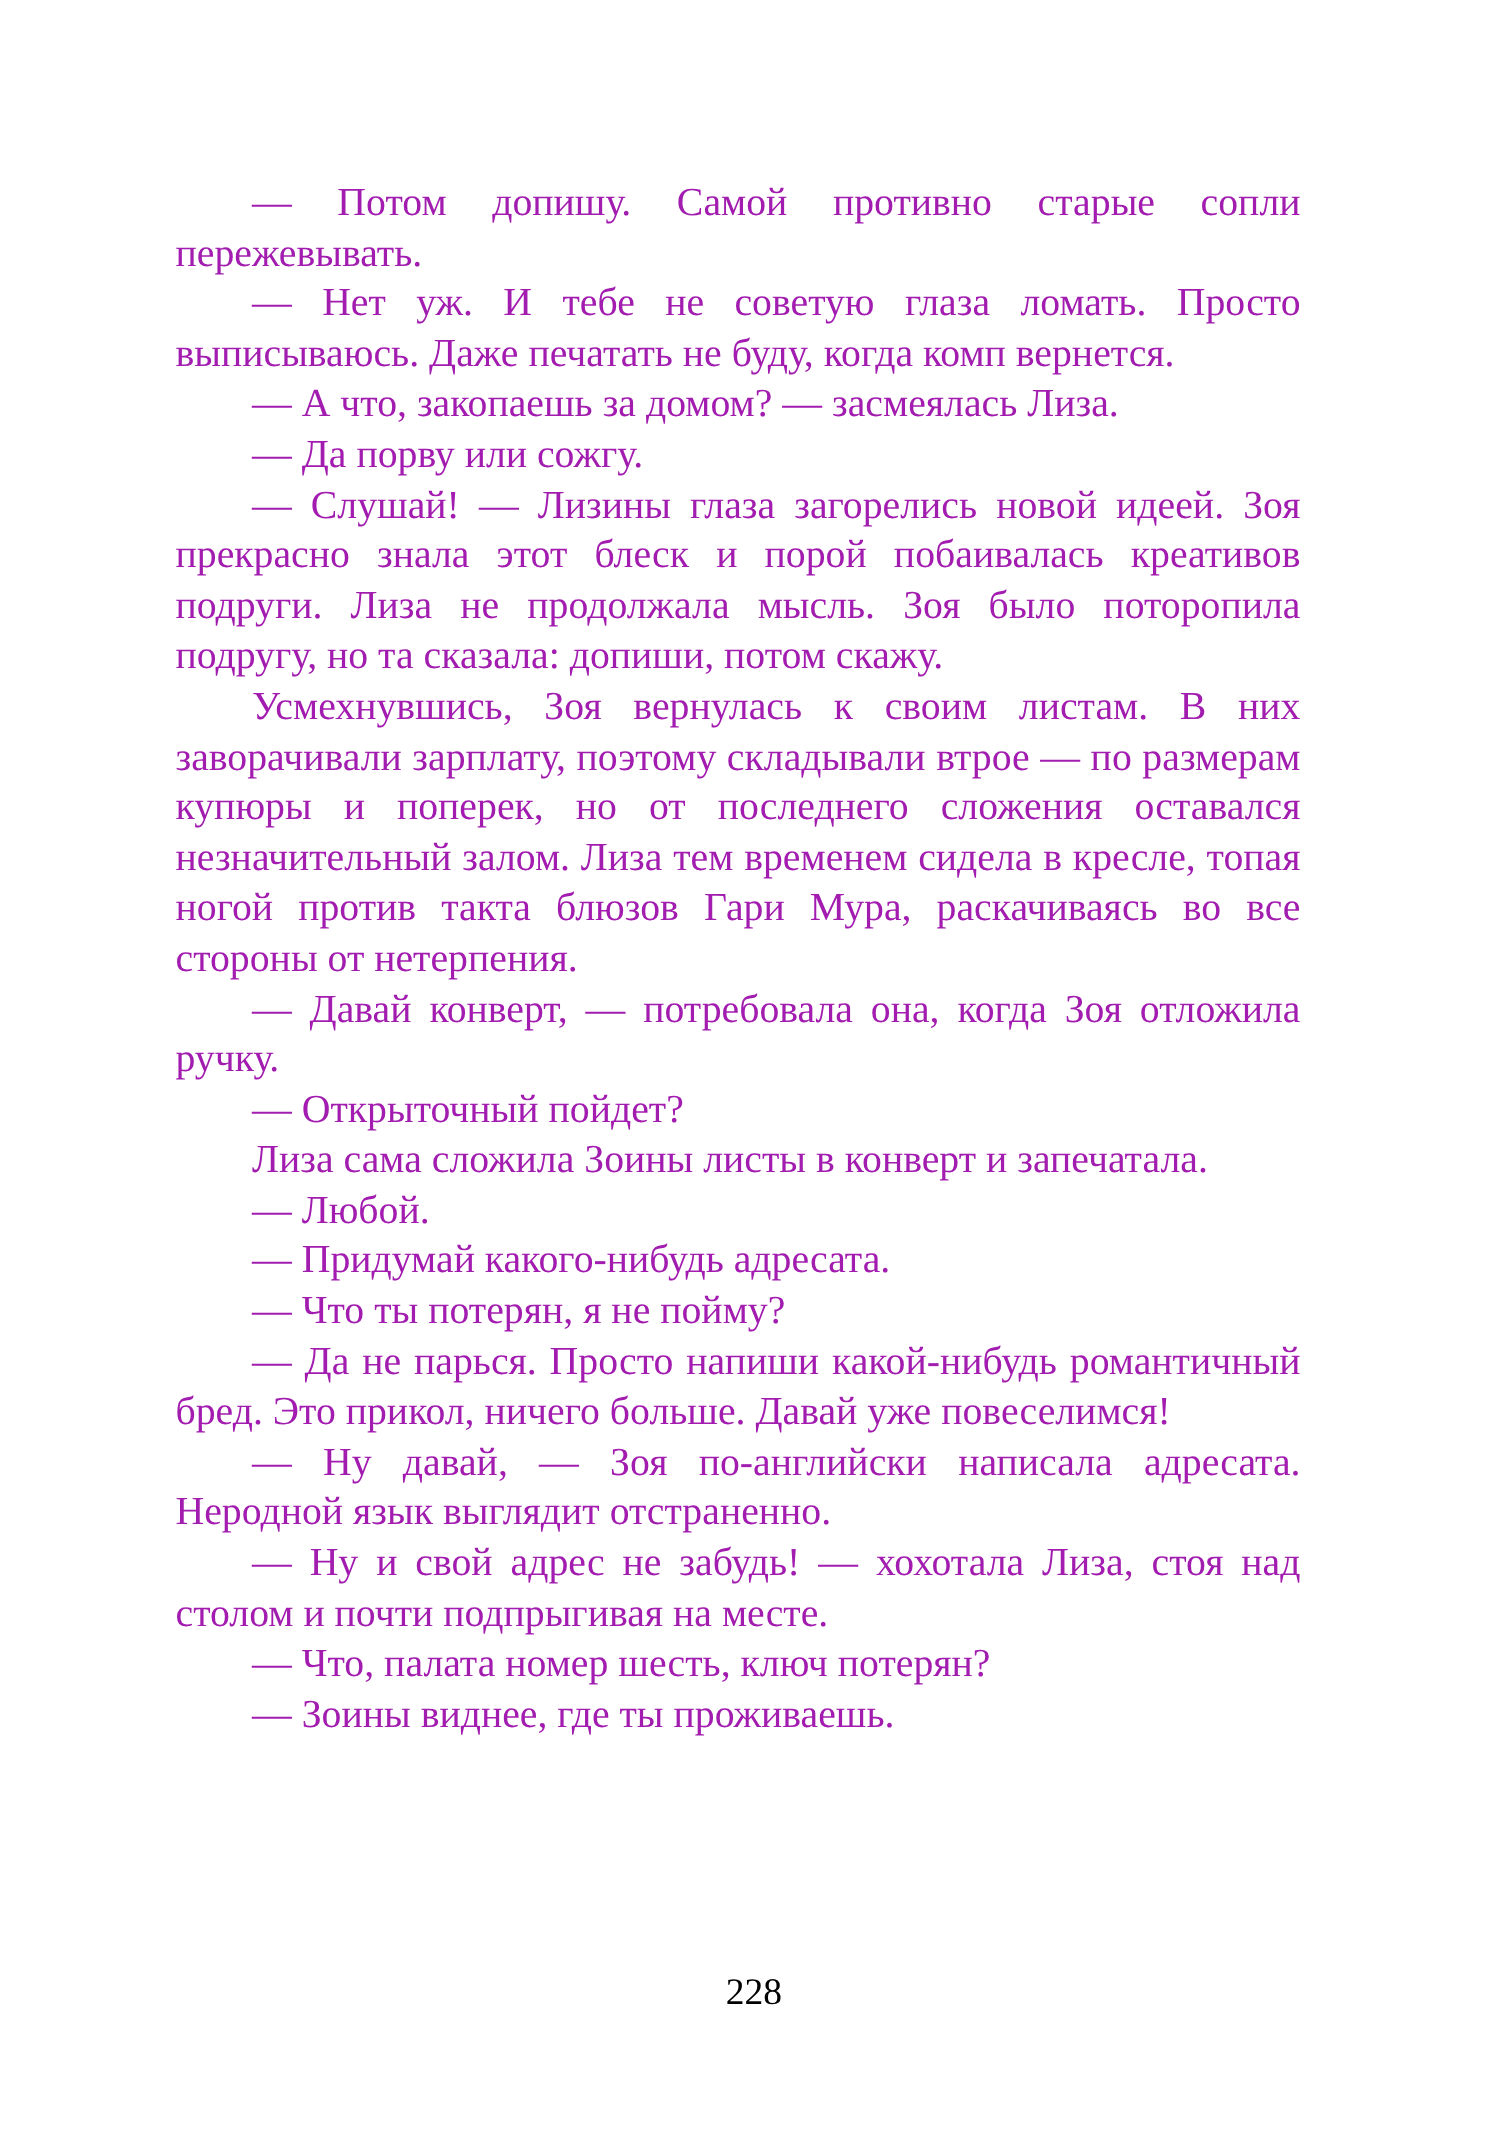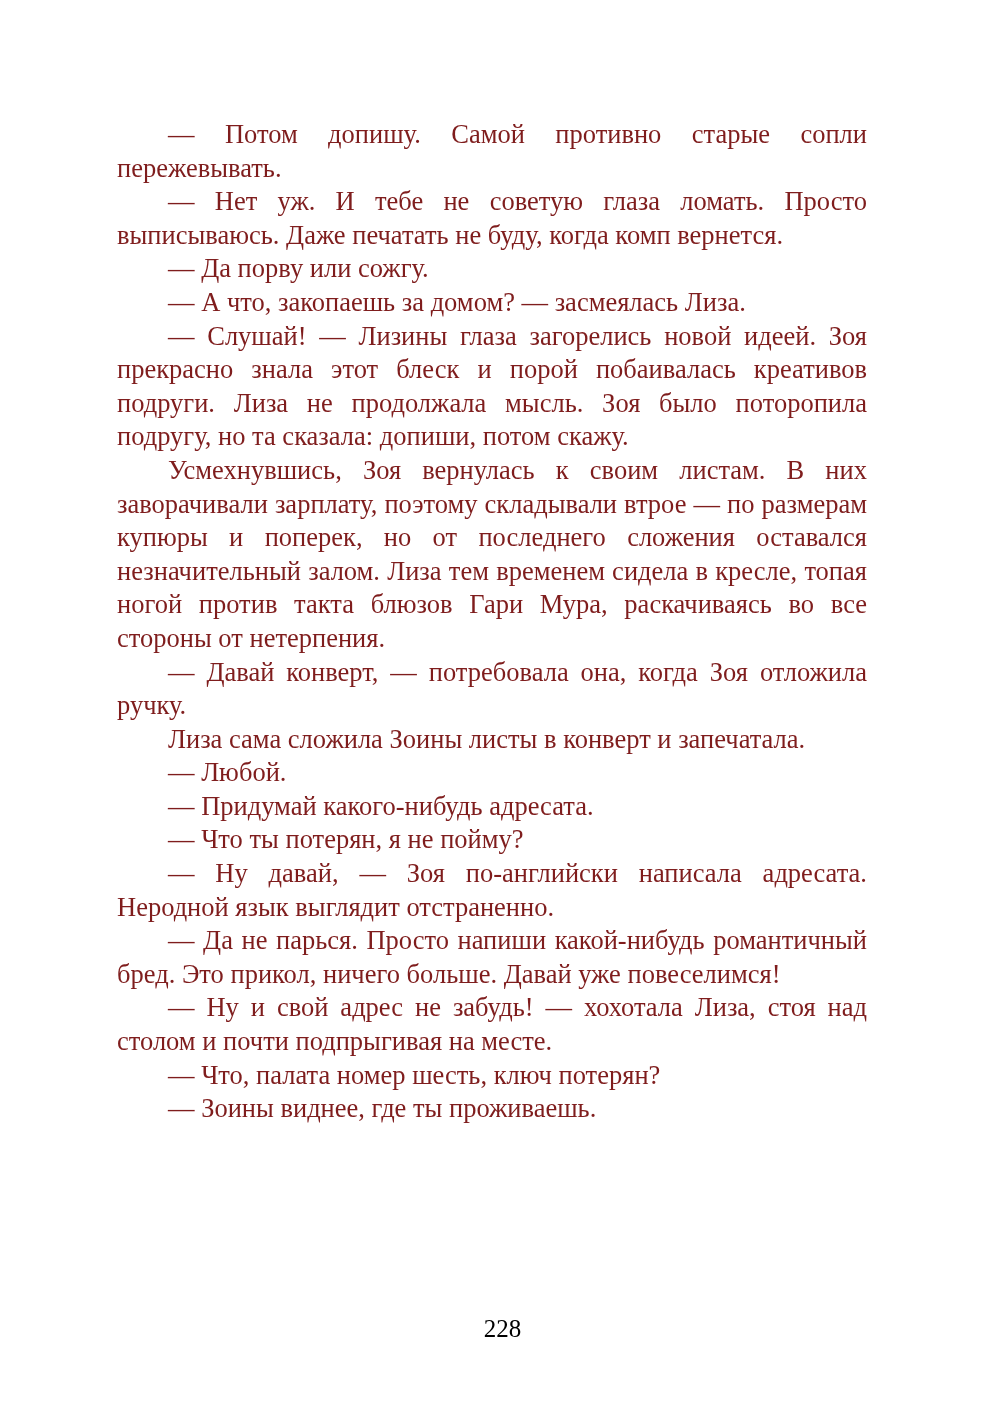--- a/index.html
+++ b/index.html
@@ -27,21 +27,21 @@
   }
 
   .para {
     margin: 0;
     text-indent: 51px;
     text-align: justify;
     text-justify: inter-word;
     font-family: "Liberation Serif", "DejaVu Serif", serif;
     font-size: 26.5px;
     line-height: 33.6px;
-    color: #7f1d1d;
+    color: #a21caf;
     hyphens: manual;
     -webkit-hyphens: manual;
     word-spacing: 0px;
   }
 
   
   .para:last-child {
     text-align: justify;
   }
 
@@ -58,31 +58,32 @@
   }
 </style>
 </head>
 <body>
 
 <div class="page">
 
   <div class="text-block">
     <p class="para">— Потом допишу. Самой противно старые сопли пережевывать.</p>
     <p class="para">— Нет уж. И тебе не советую глаза ломать. Просто выписываюсь. Даже печатать не буду, когда комп вернется.</p>
+    <p class="para">— А что, закопаешь за домом? — засмеялась Лиза.</p>
     <p class="para">— Да порву или сожгу.</p>
-    <p class="para">— А что, закопаешь за домом? — засмеялась Лиза.</p>
     <p class="para">— Слушай! — Лизины глаза загорелись новой идеей. Зоя прекрасно знала этот блеск и порой побаивалась креативов подруги. Лиза не продолжала мысль. Зоя было поторопила подругу, но та сказала: допиши, потом скажу.</p>
     <p class="para">Усмехнувшись, Зоя вернулась к своим листам. В них заворачивали зарплату, поэтому складывали втрое — по размерам купюры и поперек, но от последнего сложения оставался незначительный залом. Лиза тем временем сидела в кресле, топая ногой против такта блюзов Гари Мура, раскачиваясь во все стороны от нетерпения.</p>
     <p class="para">— Давай конверт, — потребовала она, когда Зоя отложила ручку.</p>
+    <p class="para">— Открыточный пойдет?</p>
     <p class="para">Лиза сама сложила Зоины листы в конверт и запечатала.</p>
     <p class="para">— Любой.</p>
     <p class="para">— Придумай какого-нибудь адресата.</p>
     <p class="para">— Что ты потерян, я не пойму?</p>
+    <p class="para">— Да не парься. Просто напиши какой-нибудь романтичный бред. Это прикол, ничего больше. Давай уже повеселимся!</p>
     <p class="para">— Ну давай, — Зоя по-английски написала адресата. Неродной язык выглядит отстраненно.</p>
-    <p class="para">— Да не парься. Просто напиши какой-нибудь романтичный бред. Это прикол, ничего больше. Давай уже повеселимся!</p>
     <p class="para">— Ну и свой адрес не забудь! — хохотала Лиза, стоя над столом и почти подпрыгивая на месте.</p>
     <p class="para">— Что, палата номер шесть, ключ потерян?</p>
     <p class="para">— Зоины виднее, где ты проживаешь.</p>
   </div>
 
   <div class="page-number">228</div>
 
 </div>
 
 </body></html>

